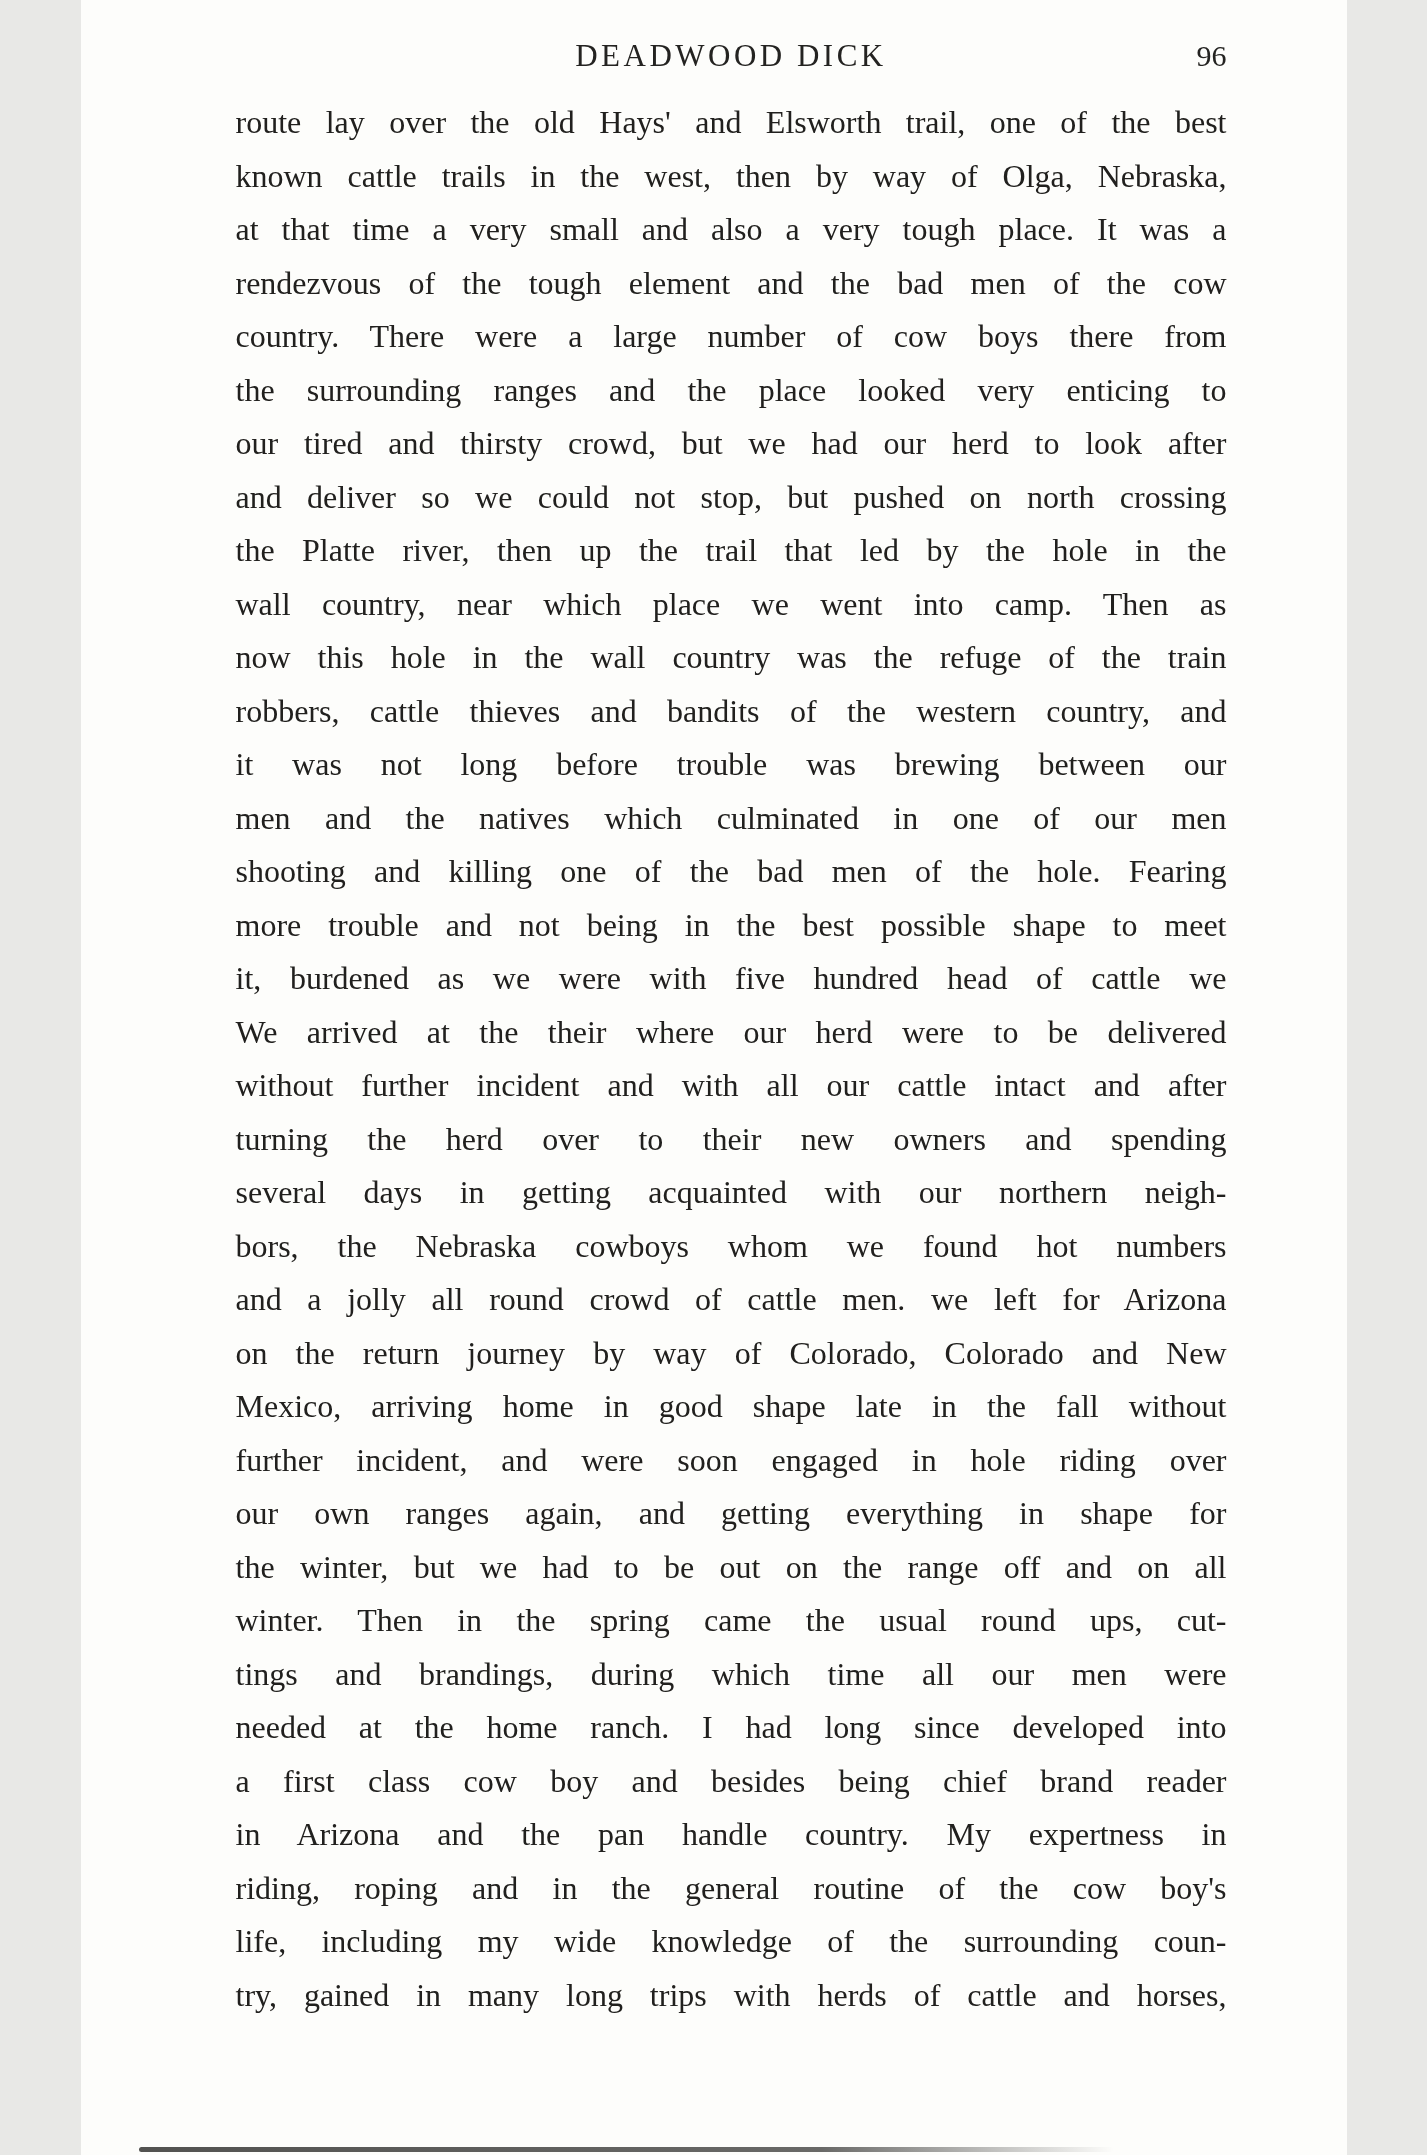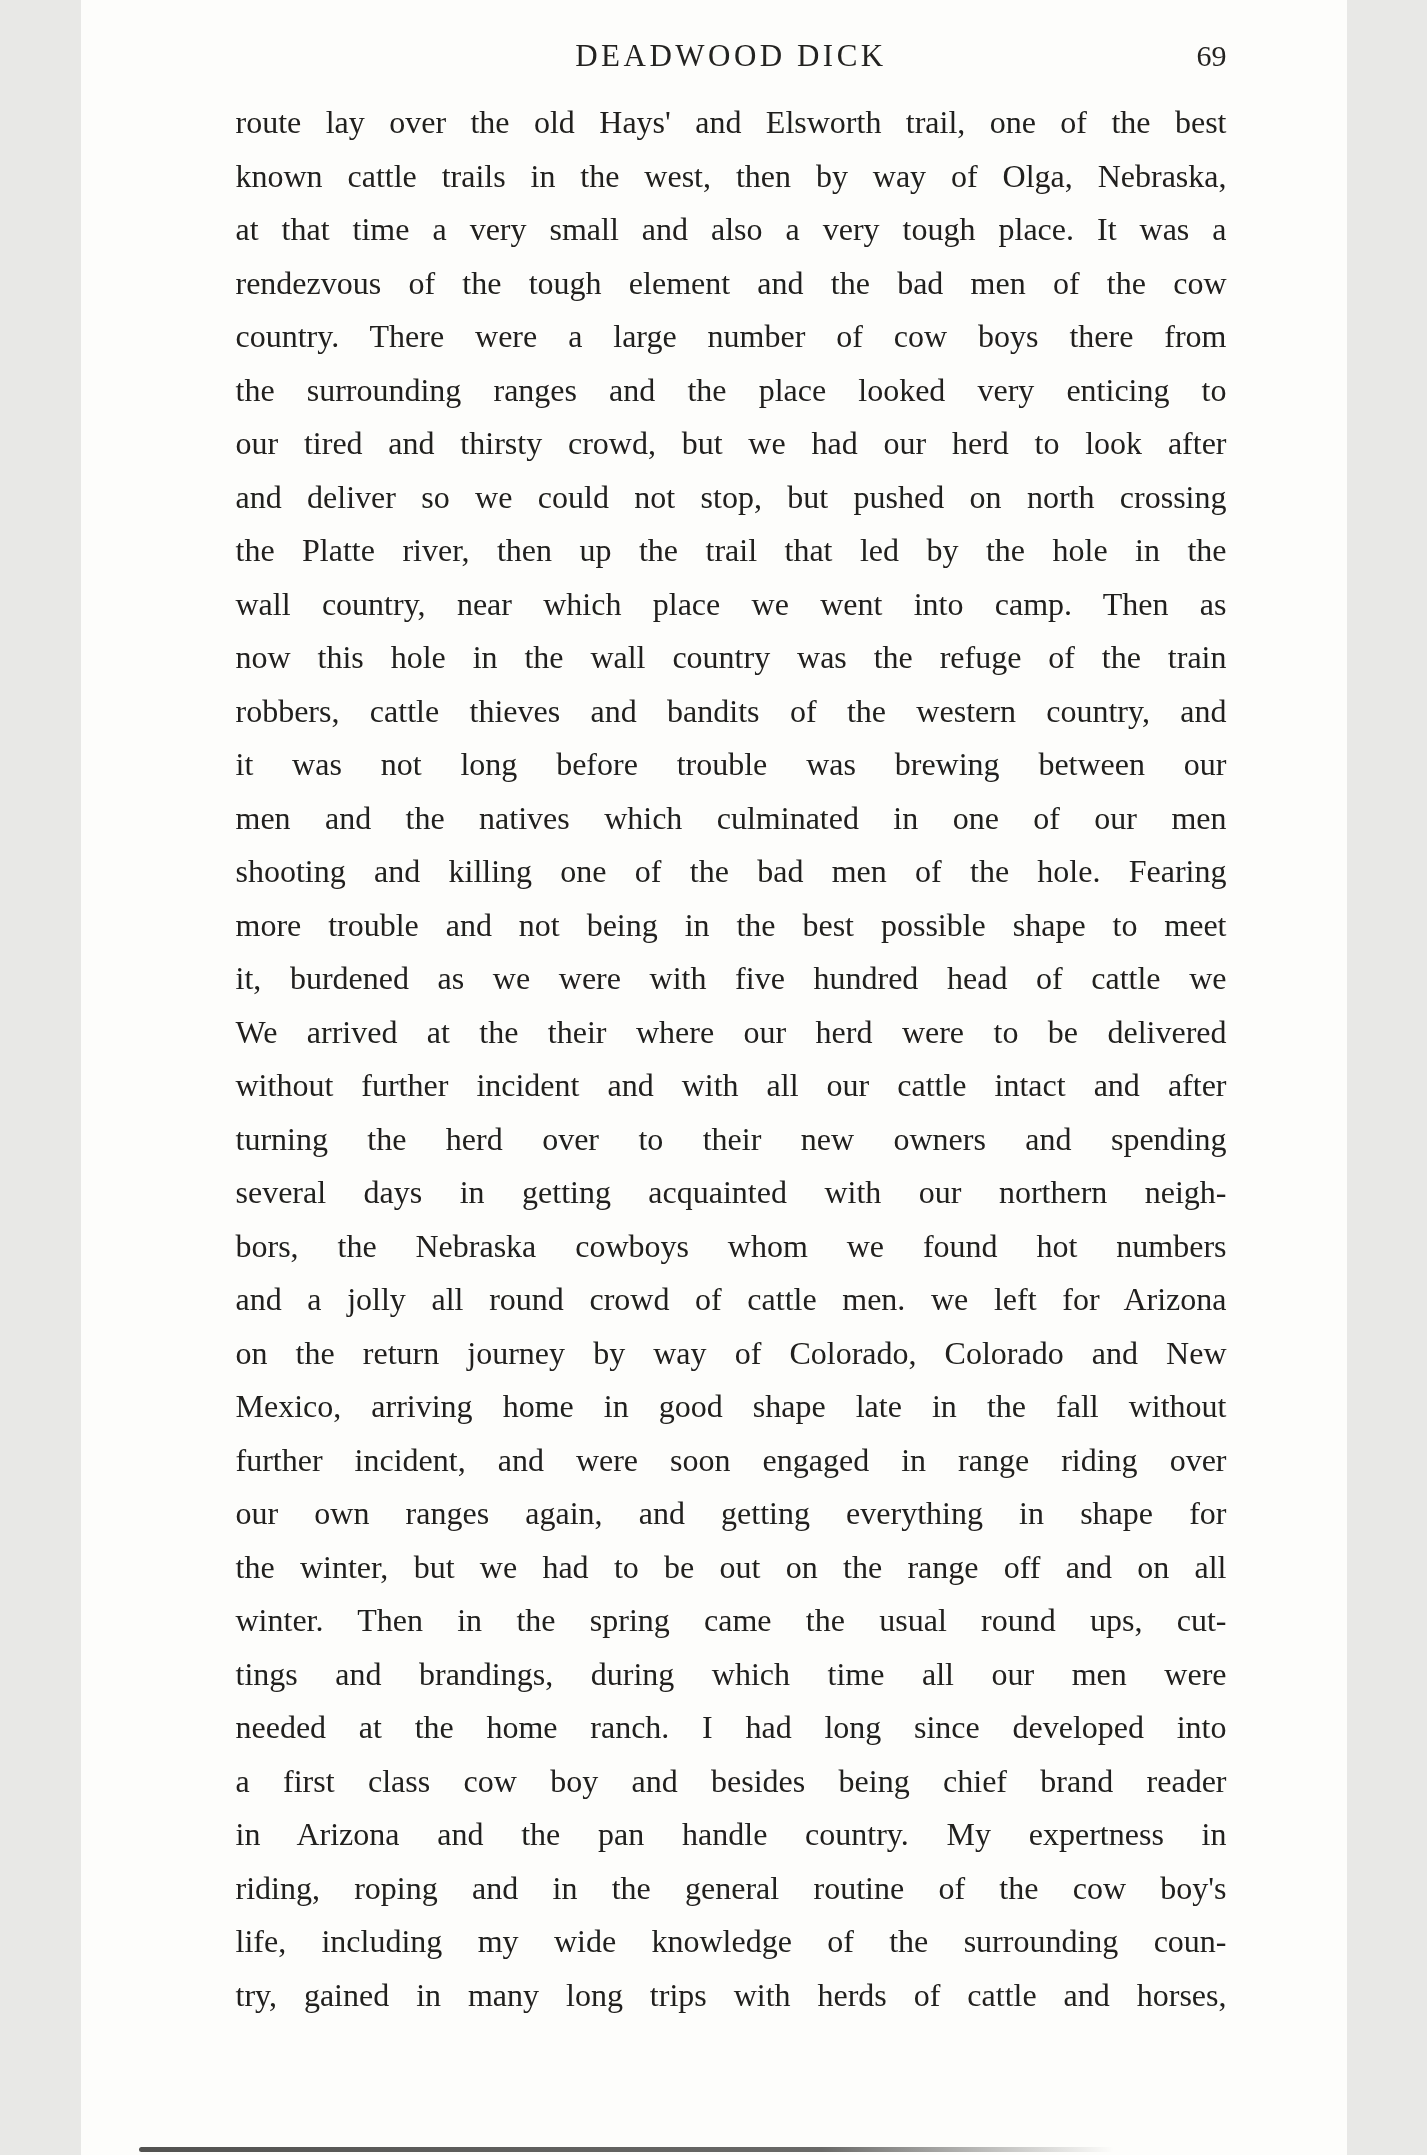--- a/index.html
+++ b/index.html
@@ -66,21 +66,21 @@
     border-radius: 3px;
   }
 </style>
 </head>
 <body>
 
 <div class="page">
 
   <div class="header">
     <span class="running-title">DEADWOOD DICK</span>
-    <span class="page-number">69</span>
+    <span class="page-number">96</span>
   </div>
 
   <div class="body">
       <div class="line">route lay over the old Hays' and Elsworth trail, one of the best</div>
       <div class="line">known cattle trails in the west, then by way of Olga, Nebraska,</div>
       <div class="line">at that time a very small and also a very tough place.  It was a</div>
       <div class="line">rendezvous of the tough element and the bad men of the cow</div>
       <div class="line">country.  There were a large number of cow boys there from</div>
       <div class="line">the surrounding ranges and the place looked very enticing to</div>
       <div class="line">our tired and thirsty crowd, but we had our herd to look after</div>
@@ -95,21 +95,21 @@
       <div class="line">more trouble and not being in the best possible shape to meet</div>
       <div class="line">it, burdened as we were with five hundred head of cattle we</div>
       <div class="line">We arrived at the their where our herd were to be delivered</div>
       <div class="line">without further incident and with all our cattle intact and after</div>
       <div class="line">turning the herd over to their new owners and spending</div>
       <div class="line">several days in getting acquainted with our northern neigh-</div>
       <div class="line">bors, the Nebraska cowboys whom we found hot numbers</div>
       <div class="line">and a jolly all round crowd of cattle men. we left for Arizona</div>
       <div class="line">on the return journey by way of Colorado, Colorado and New</div>
       <div class="line">Mexico, arriving home in good shape late in the fall without</div>
-      <div class="line">further incident, and were soon engaged in range riding over</div>
+      <div class="line">further incident, and were soon engaged in hole riding over</div>
       <div class="line">our own ranges again, and getting everything in shape for</div>
       <div class="line">the winter, but we had to be out on the range off and on all</div>
       <div class="line">winter.   Then in the spring came the usual round ups, cut-</div>
       <div class="line">tings and brandings, during which time all our men were</div>
       <div class="line">needed at the home ranch.  I had long since developed into</div>
       <div class="line">a first class cow boy and besides being chief brand reader</div>
       <div class="line">in Arizona and the pan handle country.  My expertness in</div>
       <div class="line">riding, roping and in the general routine of the cow boy's</div>
       <div class="line">life, including my wide knowledge of the surrounding coun-</div>
       <div class="line">try, gained in many long trips with herds of cattle and horses,</div>

